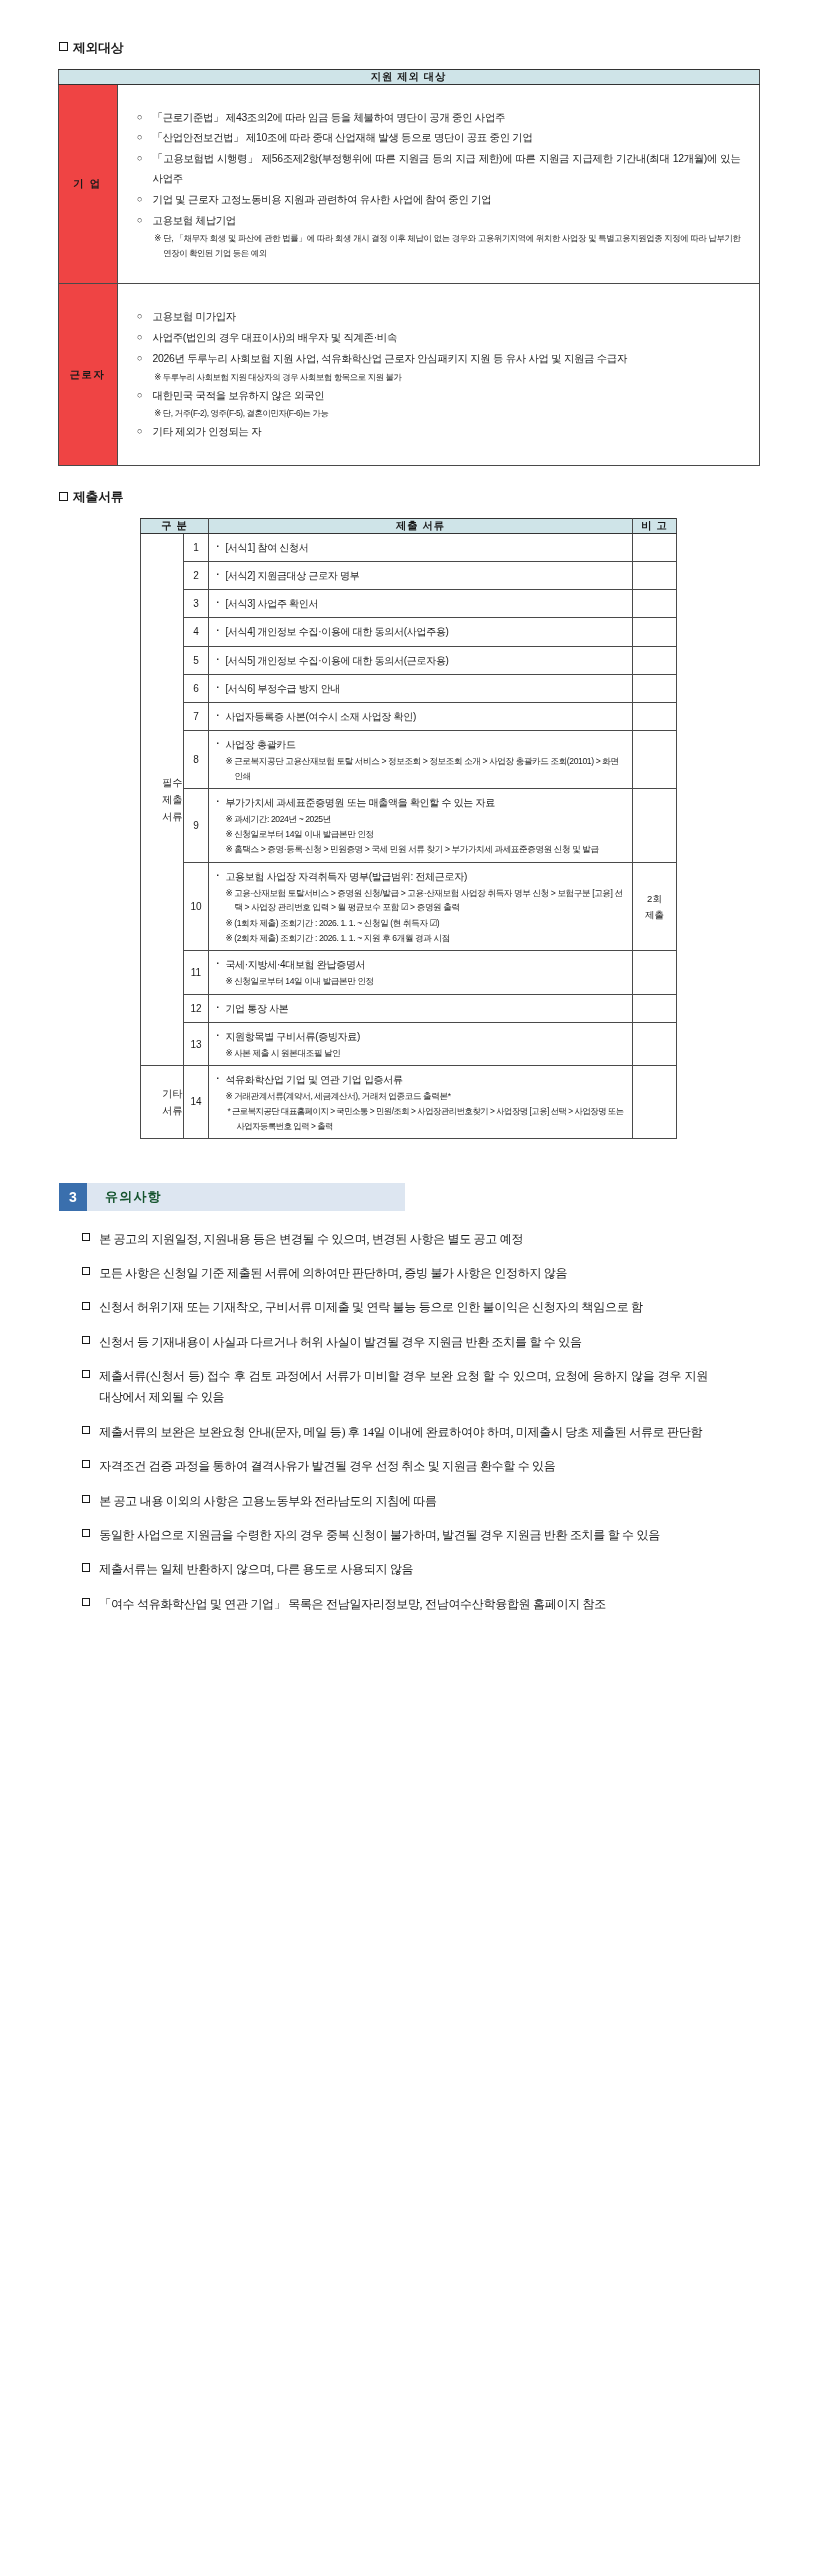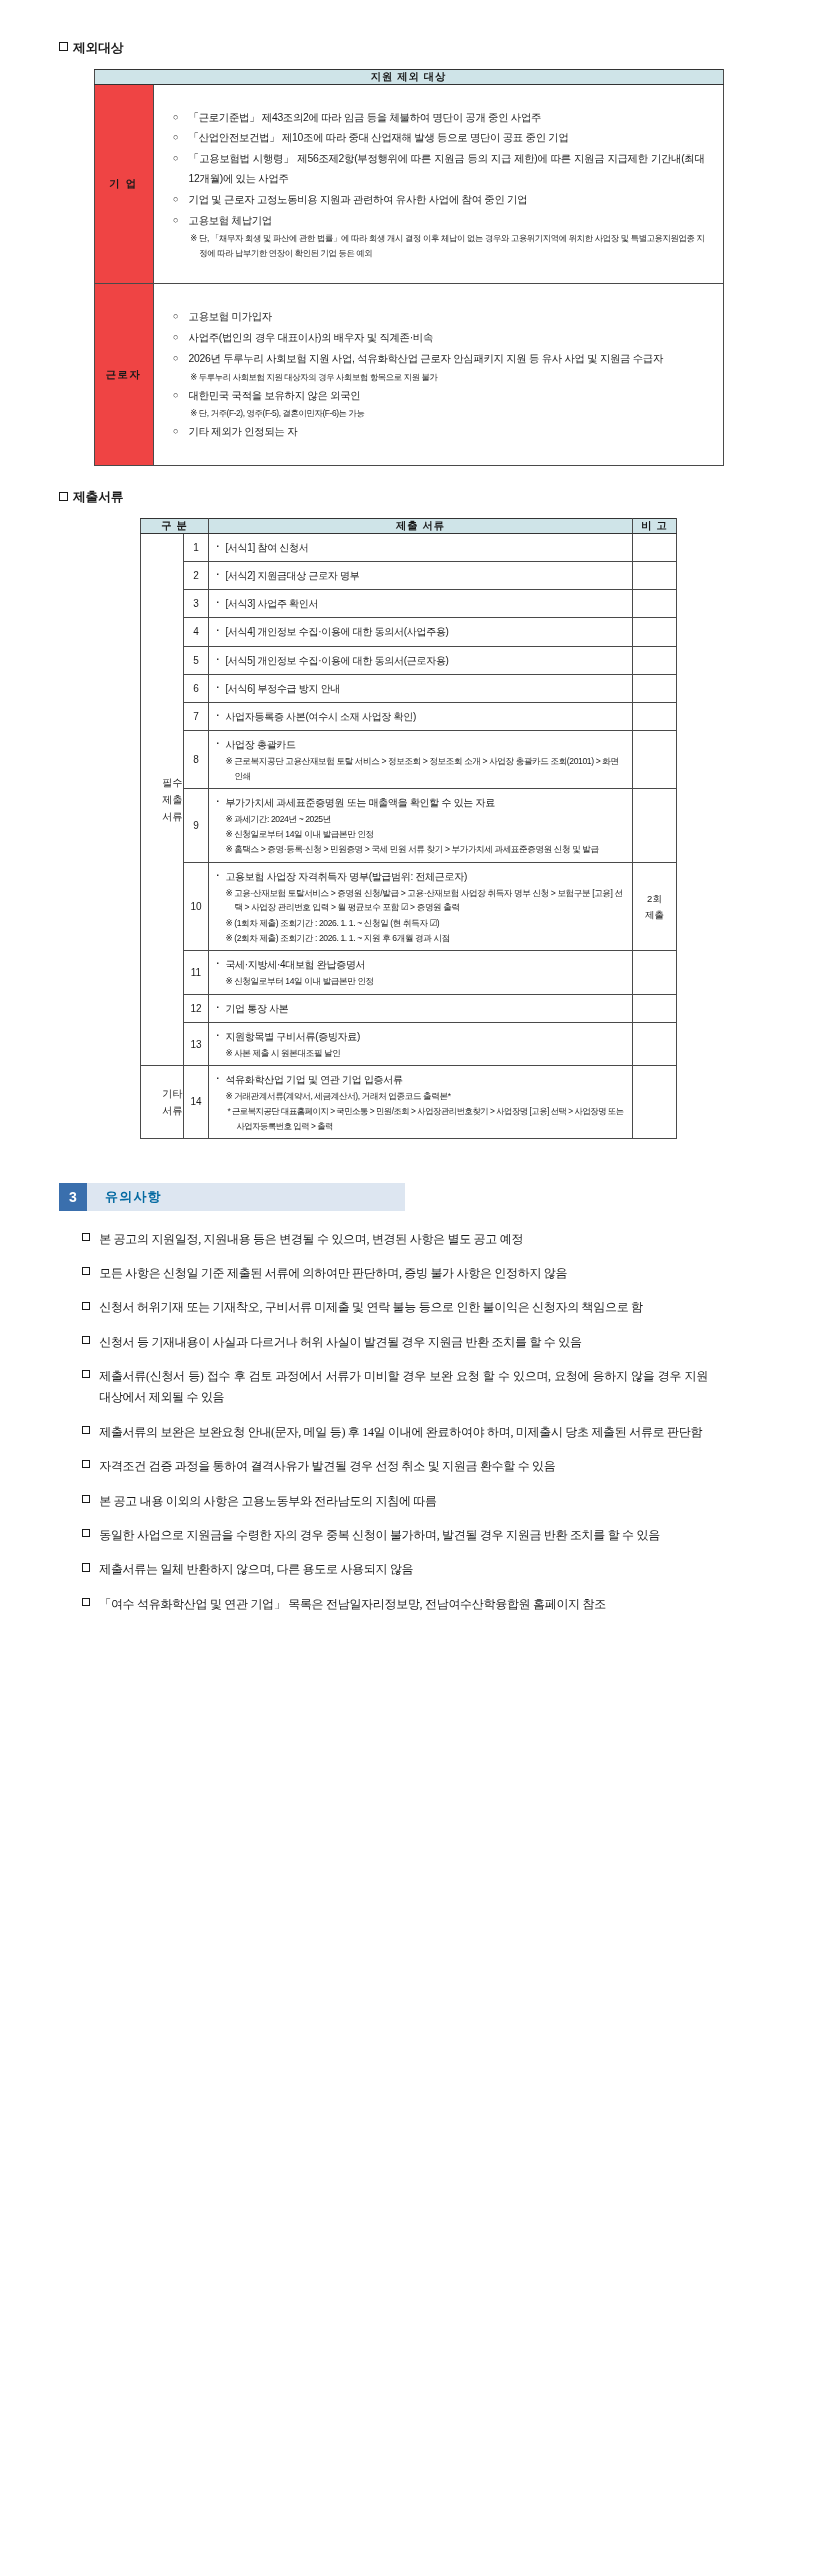--- a/index.html
+++ b/index.html
@@ -64,21 +64,21 @@
   }
   .lbl-cell {
     background: #ef4444;
     text-align: center;
     font-weight: bold;
     font-size: 10.3px;
     letter-spacing: 1.6px;
   }
 
   
-  #tbl-exclusion { width: 630px; }
+  #tbl-exclusion { width: 702px; }
   #tbl-exclusion .body-cell {
     padding: 15px 10px 15px 11.5px;
     background: #fff;
   }
   ul.olist {
     list-style: none;
     margin: 8px;
     padding: 0;
   }
   ul.olist > li {
@@ -189,21 +189,21 @@
   }
   .banner-title {
     flex: 1;
     background: #dde6f1;
     display: flex;
     align-items: center;
     padding-left: 18px;
     font-size: 13px;
     font-weight: bold;
     letter-spacing: 1.2px;
-    color: #0369a1;
+    color: #14532d;
     font-family: "Liberation Serif", "DejaVu Serif", serif;
   }
 
   
   .notices {
     margin: 0 0 0 33px;
     width: 626px;
   }
   .notice-item {
     display: flex;

